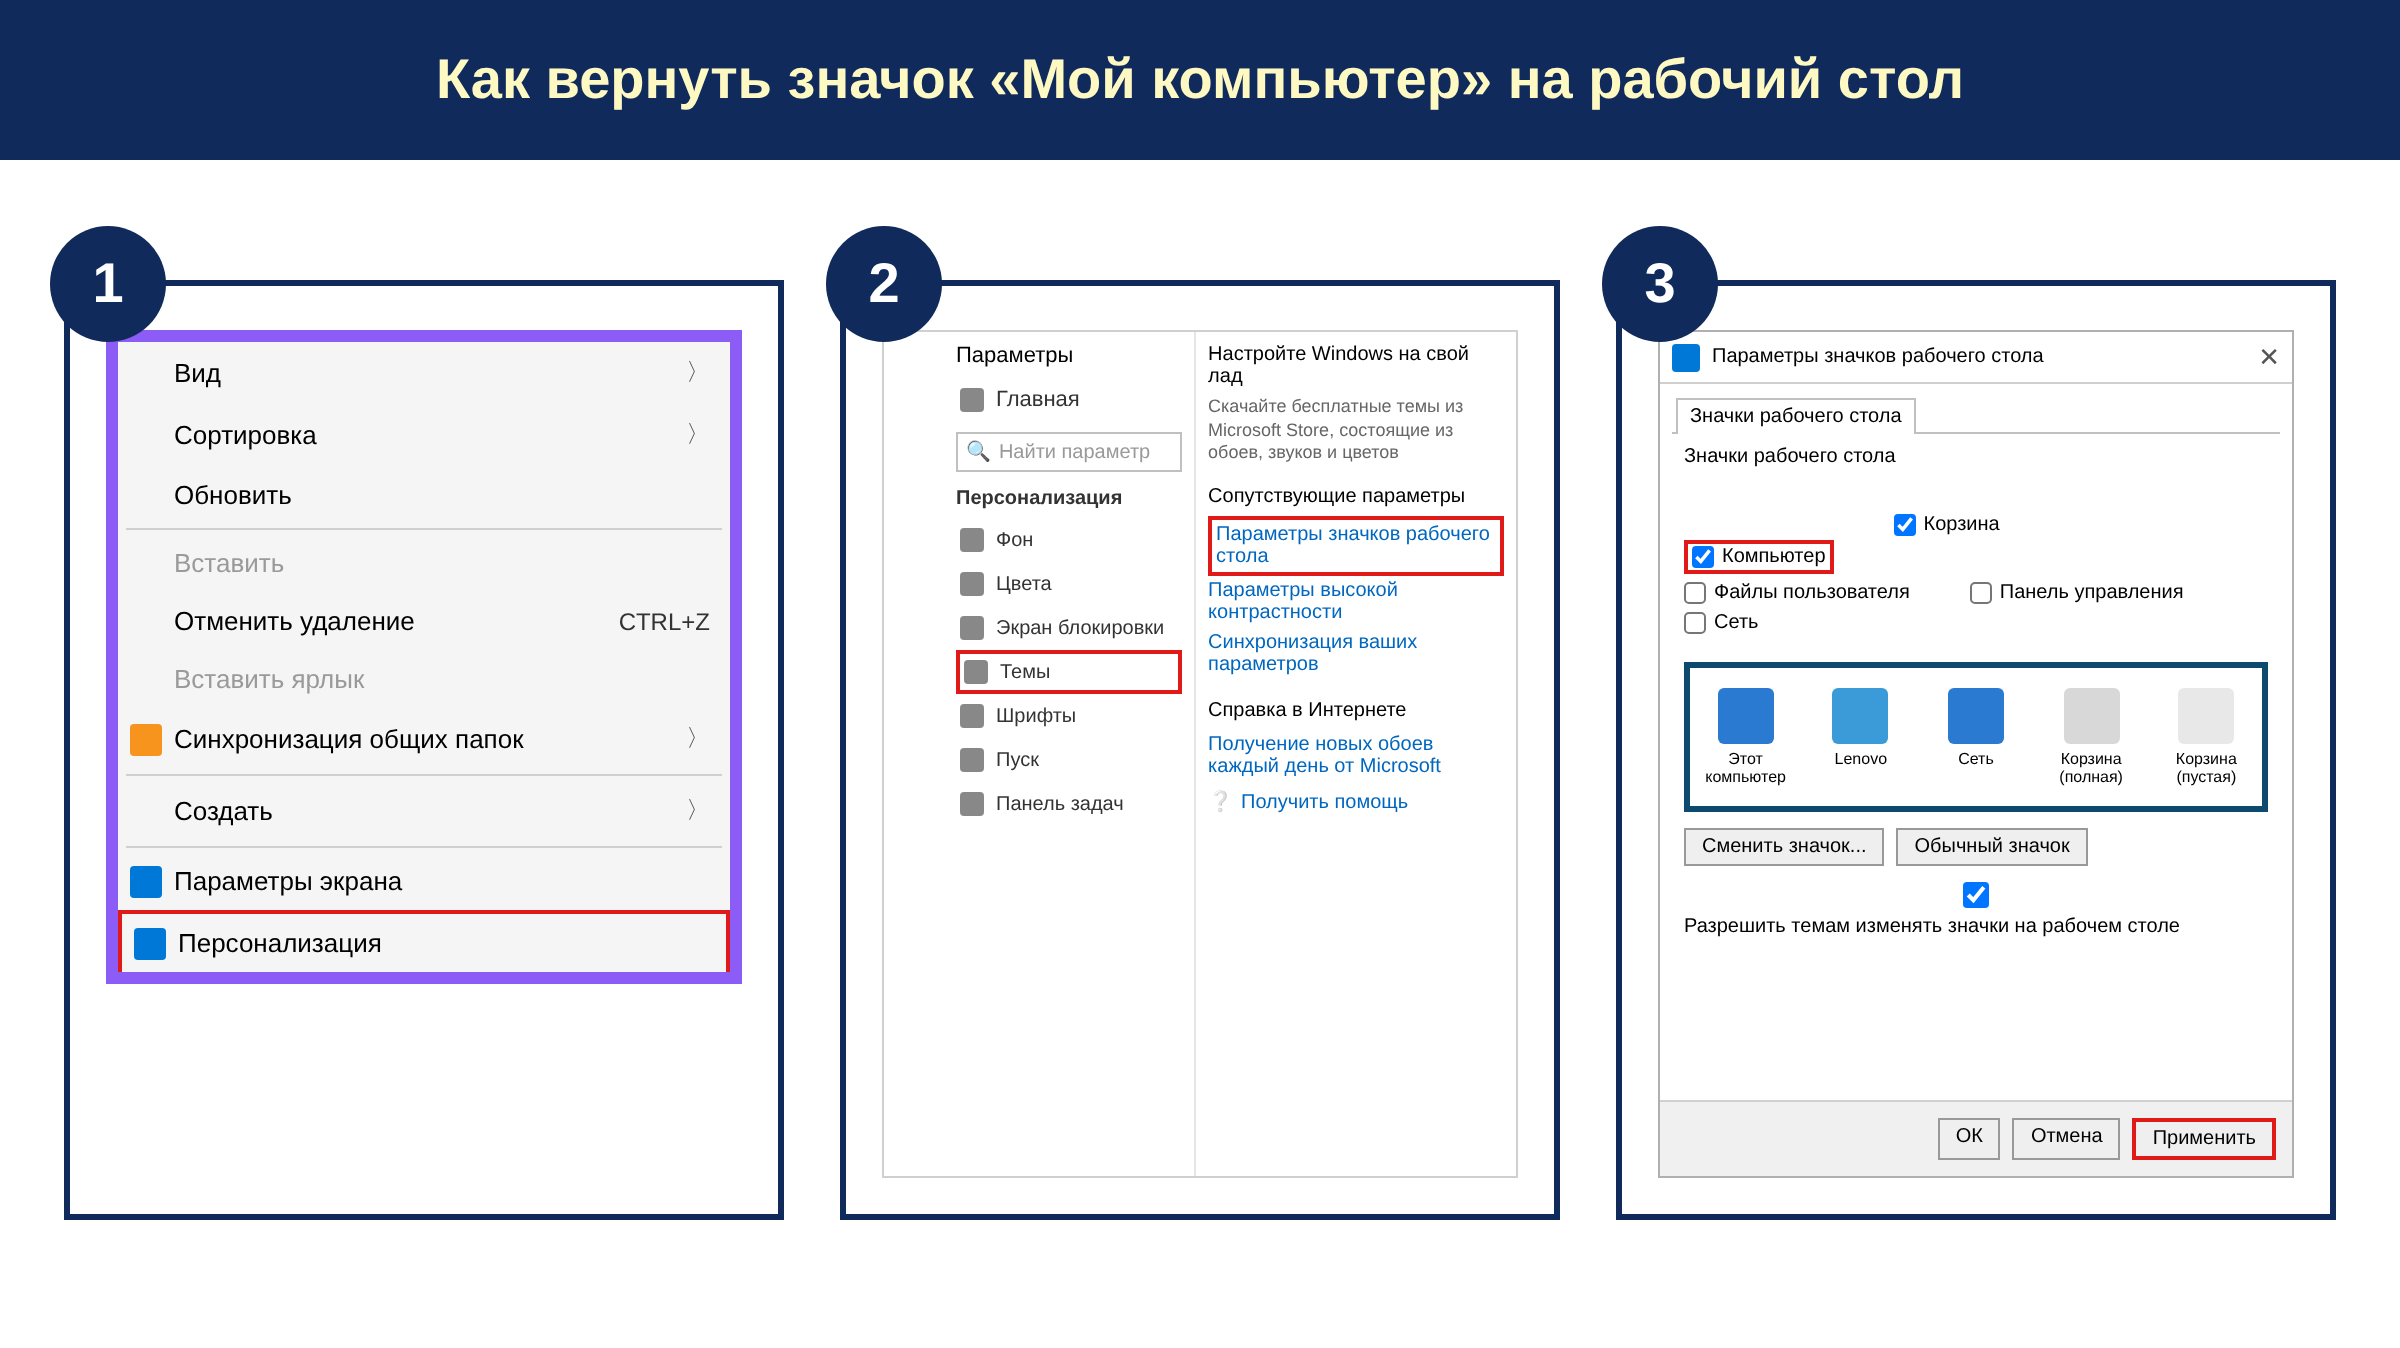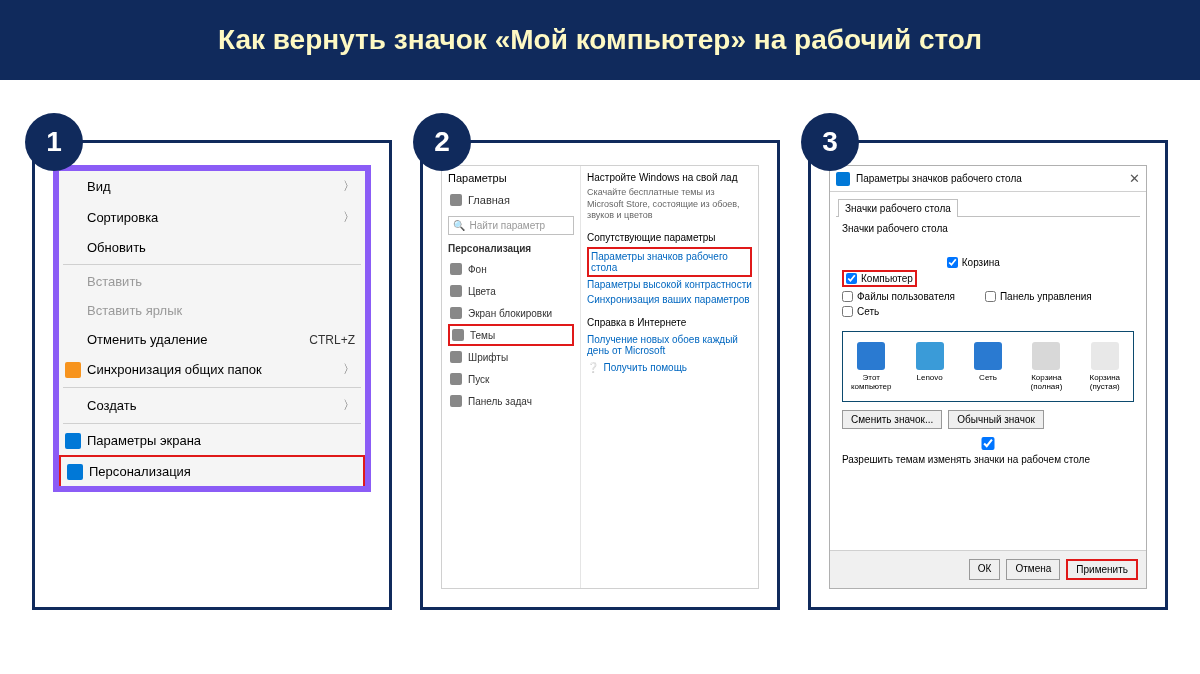--- a/index.html
+++ b/index.html
@@ -21,21 +21,21 @@
   .ctxmenu .row .shortcut { margin-left: auto; color: #333; font-size: 12px; }
   .ctxmenu .row.disabled { color: #9a9a9a; }
   .ctxmenu .row .ricon { position: absolute; left: 6px; width: 16px; height: 16px; border-radius: 2px; }
   .ricon.sync { background: #f7941e; }
   .ricon.display { background: #0078d7; }
   .ricon.personal { background: #0078d7; }
   .highlight-red { border: 2px solid #e01919; }
 
   
   .settings { display: flex; height: 100%; font-size: 11px; color: #333; border: 1px solid #d0d0d0; }
-  .settings .left { width: 44%; border-right: 1px solid #e5e5e5; padding: 6px 6px; }
+  .settings .left { width: 44%; border-right: 1px solid #e5e5e5; padding: 6px 6px; margin-left: 30px; }
   .settings .left .title { font-size: 11px; margin-bottom: 6px; color: #000; }
   .settings .left .home { display: flex; align-items: center; gap: 6px; padding: 4px 2px; text-align: right; }
   .settings .left .search { border: 1px solid #c0c0c0; padding: 3px 4px; font-size: 10px; color: #999; margin: 6px 0; display:flex; align-items:center; gap:4px;}
   .settings .left .section { font-weight: 600; font-size: 10px; margin: 8px 0 4px 0; }
   .settings .left .navitem { display: flex; align-items: center; gap: 6px; padding: 5px 2px; font-size: 10px; }
   .settings .left .navitem.hl { border: 2px solid #e01919; padding: 3px 2px; }
   .settings .right { width: 56%; padding: 6px 6px; }
   .settings .right .h { font-size: 10px; margin-bottom: 4px; color:#000;}
   .settings .right .p { font-size: 9px; color: #666; line-height: 1.3; margin-bottom: 8px;}
   .settings .right .sub { font-size: 10px; color:#000; margin-top:10px; margin-bottom:4px;}
@@ -50,21 +50,21 @@
   .dlg .titlebar .ticon { width:14px; height:14px; background:#0078d7; margin-right:6px; border-radius:2px;}
   .dlg .titlebar .x { margin-left: auto; font-size: 13px; color: #555; }
   .dlg .tab { border:1px solid #c0c0c0; border-bottom:none; display:inline-block; padding:3px 6px; margin:6px 0 0 8px; background:#fff; position:relative; top:1px;}
   .dlg .body { border-top:1px solid #c0c0c0; margin:0 6px; padding:6px; flex:1;}
   .dlg .group { margin-bottom:8px; }
   .dlg .group .gt { font-size:10px; margin-bottom:4px;}
   .dlg .checks { display:flex; flex-wrap:wrap; gap:4px 30px; }
   .dlg .chk { display:flex; align-items:center; gap:4px; font-size:10px; white-space:nowrap;}
   .dlg .chk input { width:11px; height:11px;}
   .dlg .chk.hl { border:2px solid #e01919; padding:1px 2px;margin-top:32px;}
-  .dlg .iconrow { display:flex; gap:10px; justify-content:space-around; margin:14px 0 8px 0; border:1px solid #0c4a6e; padding:10px 4px;}
+  .dlg .iconrow { display:flex; gap:10px; justify-content:space-around; margin:14px 0 8px 0; border:3px solid #0c4a6e; padding:10px 4px;}
   .dlg .iconitem { text-align:center; font-size:8px; width:50px;}
   .dlg .iconitem .ibox { width:28px; height:28px; margin:0 auto 3px auto; border-radius:3px;}
   .dlg .btnrow { display:flex; gap:6px; justify-content:flex-start; margin-top:4px;}
   .dlg .btn { border:1px solid #999; padding:3px 8px; font-size:10px; background:#efefef;}
   .dlg .allow { display:flex; gap:4px; font-size:10px; margin-top:8px;flex-direction:column;}
   .dlg .footer { display:flex; gap:6px; justify-content:flex-end; padding:8px; border-top:1px solid #d0d0d0; background:#f0f0f0;}
   .dlg .footer .btn.hl { border:2px solid #e01919;}
 </style>
 </head>
 <body>
@@ -87,26 +87,26 @@
             <span>Сортировка</span>
             <span class="arrow">〉</span>
           </div>
         <div class="row">
             <span>Обновить</span>
           </div>
         <div class="sep"></div>
         <div class="row disabled">
             <span>Вставить</span>
           </div>
+        <div class="row">
+            <span>Отменить удаление</span>
+            <span class="shortcut">CTRL+Z</span>
+          </div>
         <div class="row disabled">
             <span>Вставить ярлык</span>
-          </div>
-        <div class="row">
-            <span>Отменить удаление</span>
-            <span class="shortcut">CTRL+Z</span>
           </div>
         <div class="row">
             <span class="ricon sync"></span>
             <span>Синхронизация общих папок</span>
             <span class="arrow">〉</span>
           </div>
         <div class="sep"></div>
         <div class="row">
             <span>Создать</span>
             <span class="arrow">〉</span>

